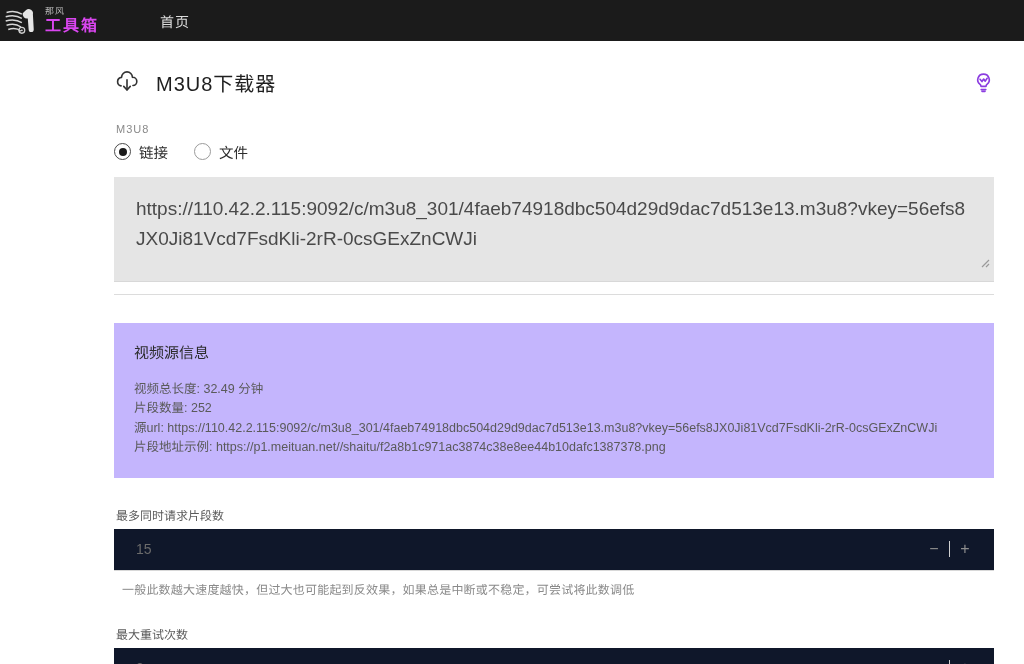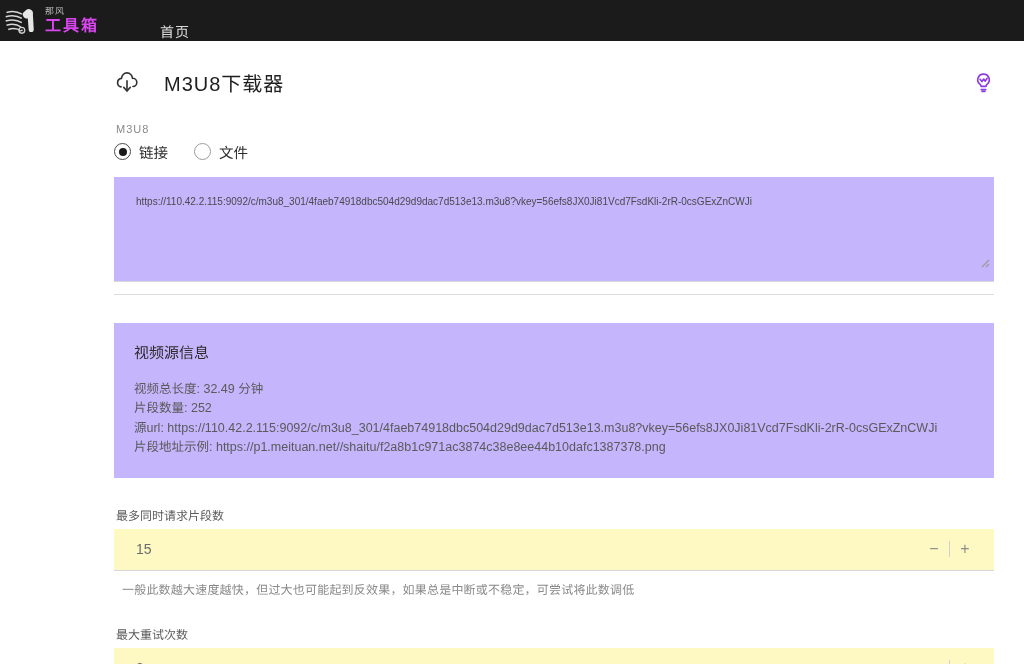--- a/index.html
+++ b/index.html
@@ -13,21 +13,21 @@
     background: #ffffff;
     font-family: "Liberation Sans", "DejaVu Sans", sans-serif;
     -webkit-font-smoothing: antialiased;
   }
 
   
   .topbar {
     height: 41px;
     background: #1b1b1b;
     display: flex;
-    align-items: flex-end;
+    align-items: center;
     color: #e8e8e8;
     position: relative;
   }
   .brand {
     display: flex;
     align-items: center;
     gap: 7px;
     padding: 0 14px 0 4px;
     height: 100%;
   }
@@ -82,22 +82,21 @@
   }
 
   .page-head {
     display: flex;
     align-items: center;
     justify-content: space-between;
     padding: 26px 26px 0 114px;
   }
   .page-title-wrap {
     display: flex;
-    align-items: center;
-    gap: 24px;
+    gap: 16px;
   }
   .title-icon {
     width: 26px;
     height: 26px;
     color: #333;
     flex: 0 0 26px;
   }
   .page-title {
     font-size: 20px;
     color: #1f1f1f;
@@ -158,26 +157,26 @@
     width: 8px; height: 8px;
     border-radius: 50%;
     background: #1a1a1a;
   }
   .radio-opt.unchecked .radio-mark { border-color: #9b9b9b; }
   .radio-label { font-size: 14.5px; color: #2b2b2b; }
 
   
   .url-box {
     position: relative;
-    background: #c4b5fd;
+    background: #e5e5e5;
     border: none;
     border-bottom: 1px solid #d8d8d8;
     min-height: 105px;
     padding: 17px 22px;
-    font-size: 10px;
+    font-size: 19px;
     line-height: 1.6;
     color: #4a4a4a;
     word-break: break-all;
     cursor: text;
   }
   .resize-grip {
     position: absolute;
     right: 3px;
     bottom: 3px;
     width: 12px;
@@ -211,21 +210,21 @@
 
   
   .num-label {
     font-size: 12px;
     color: #5c5c5c;
     margin: 28px 0 6px 2px;
   }
   .num-field {
     display: flex;
     align-items: center;
-    background: #fef9c3;
+    background: #0f172a;
     border-bottom: 1px solid #d8d8d8;
     height: 42px;
     padding: 0 14px 0 22px;
   }
   .num-value {
     flex: 1;
     font-size: 14px;
     color: #6b6b6b;
   }
   .stepper {

